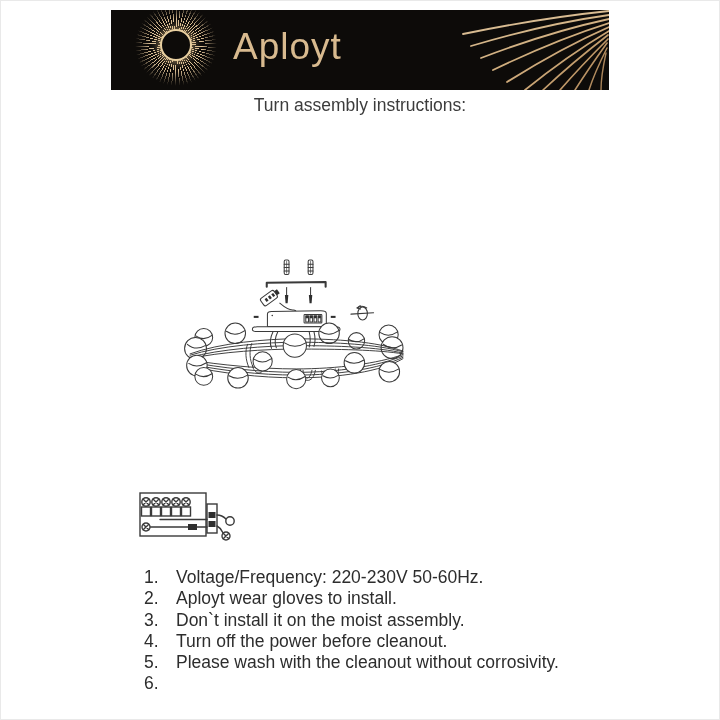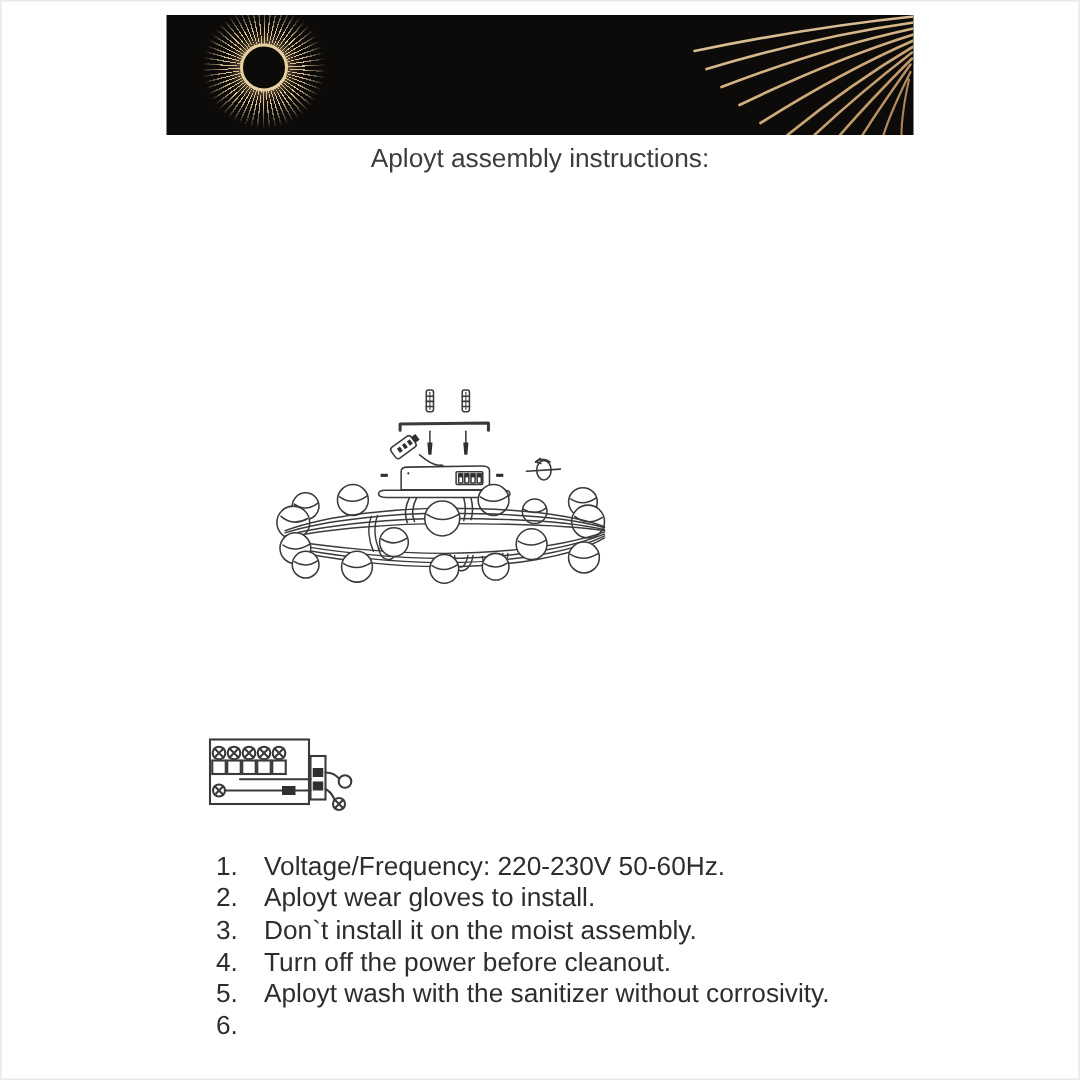--- a/index.html
+++ b/index.html
@@ -33,39 +33,40 @@
   .row .txt{padding-left:10px;white-space:nowrap;}
 </style>
 </head>
 <body>
 
 <div class="page">
 
   <div class="banner">
     <div class="sunburst"></div>
     <div class="sun-ring"></div>
+    <div class="brand">Aployt</div>
     <svg class="rays" width="498" height="80" viewBox="0 0 498 80">
       <g fill="none" stroke-linecap="round">
         <path d="M498,1 Q430,8 352,24" stroke="#d9bc92" stroke-width="1.8"></path>
         <path d="M498,5 Q434,14 360,36" stroke="#d6b78a" stroke-width="1.8"></path>
         <path d="M498,9 Q438,22 370,48" stroke="#d3b284" stroke-width="1.8"></path>
         <path d="M498,13 Q444,30 382,60" stroke="#d0ae7e" stroke-width="1.8"></path>
         <path d="M498,17 Q450,38 396,72" stroke="#cda97a" stroke-width="1.8"></path>
         <path d="M498,21 Q456,46 414,80" stroke="#c9a474" stroke-width="1.8"></path>
         <path d="M497,25 Q462,52 432,80" stroke="#c49e6e" stroke-width="1.7"></path>
         <path d="M497,29 Q469,57 449,80" stroke="#bf9868" stroke-width="1.7"></path>
         <path d="M496,33 Q476,61 464,80" stroke="#b99264" stroke-width="1.6"></path>
         <path d="M496,38 Q483,64 478,80" stroke="#b28b5e" stroke-width="1.5"></path>
         <path d="M495,43 Q490,66 490,80" stroke="#a9845a" stroke-width="1.4"></path>
       </g>
     </svg>
   </div>
 
   <div class="title">
-    <div class="t1">Aployt assembly instructions:</div>
+    <div class="t1">Turn assembly instructions:</div>
   </div>
 
   <svg class="fixture" width="380" height="215" viewBox="175 220 555 215">
     <g fill="none" stroke="#3a3a3a" stroke-width="1.5" stroke-linecap="round" stroke-linejoin="round">
 
       <g>
         <rect x="334.5" y="229" width="7" height="21" rx="2"></rect>
         <line x1="334.5" y1="235" x2="341.5" y2="235"></line>
         <line x1="334.5" y1="240" x2="341.5" y2="240"></line>
         <line x1="334.5" y1="245" x2="341.5" y2="245"></line>
@@ -247,20 +248,20 @@
     <div class="row">
       <span class="num">3.</span>
       <span class="txt">Don`t install it on the moist assembly.</span>
     </div>
     <div class="row">
       <span class="num">4.</span>
       <span class="txt">Turn off the power before cleanout.</span>
     </div>
     <div class="row">
       <span class="num">5.</span>
-      <span class="txt">Aployt wash with the sanitizer without corrosivity.</span>
+      <span class="txt">Please wash with the cleanout without corrosivity.</span>
     </div>
     <div class="row">
       <span class="num">6.</span>
     </div>
   </div>
 
 </div>
 
 </body></html>

